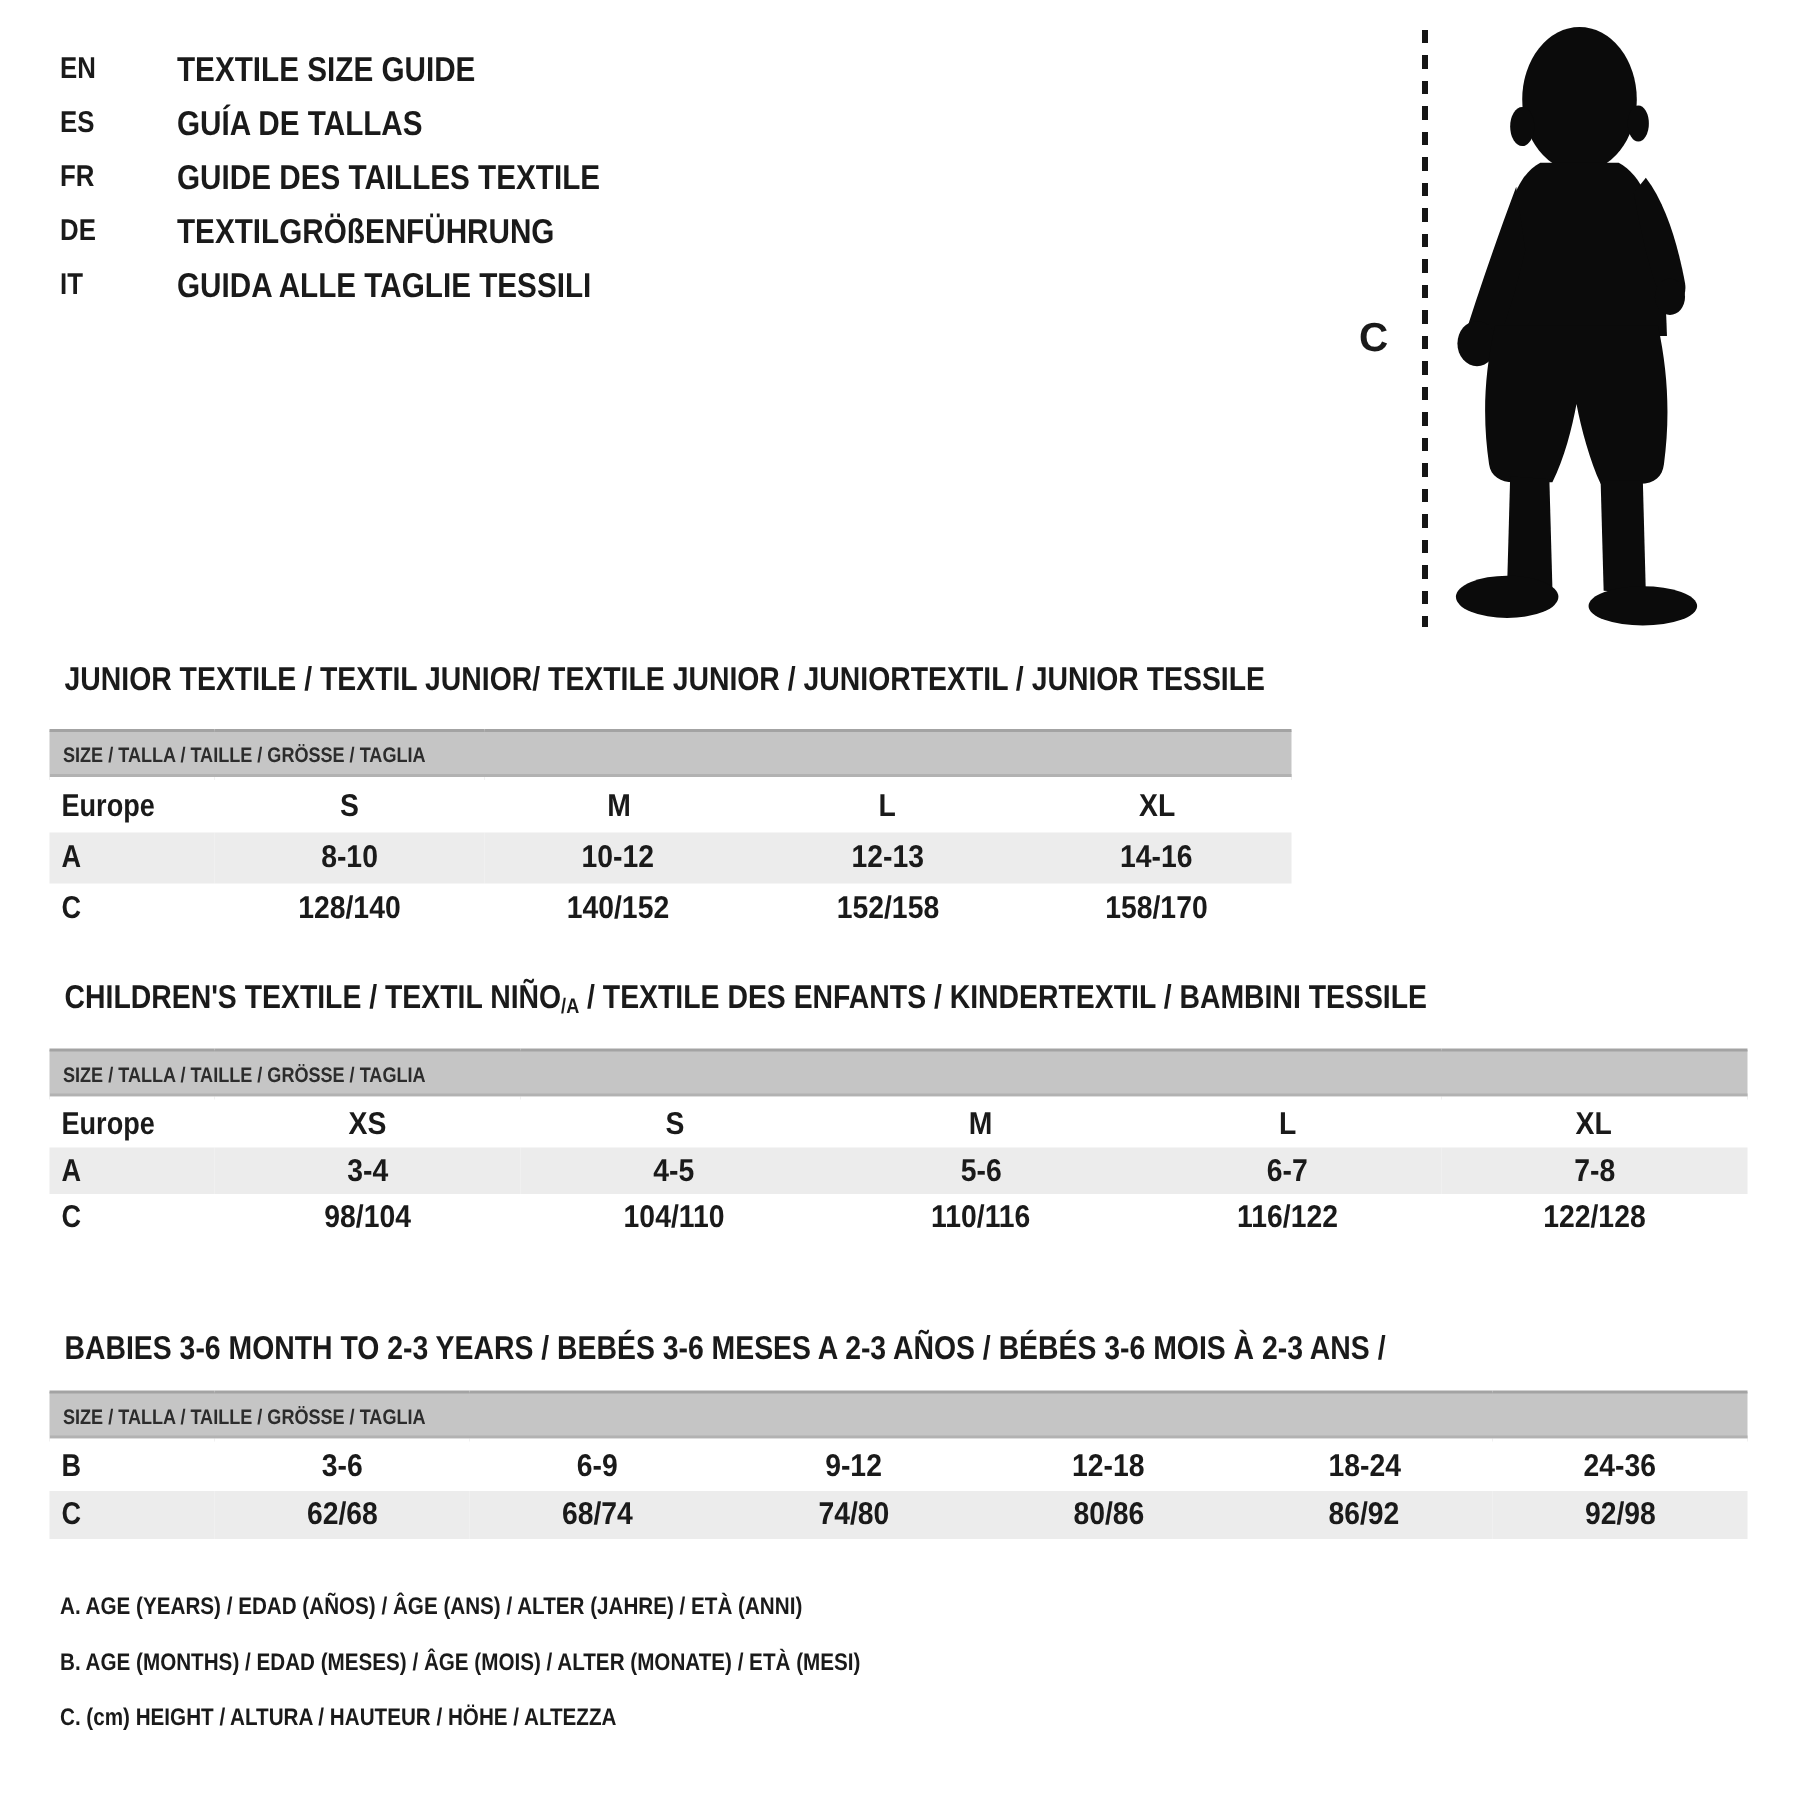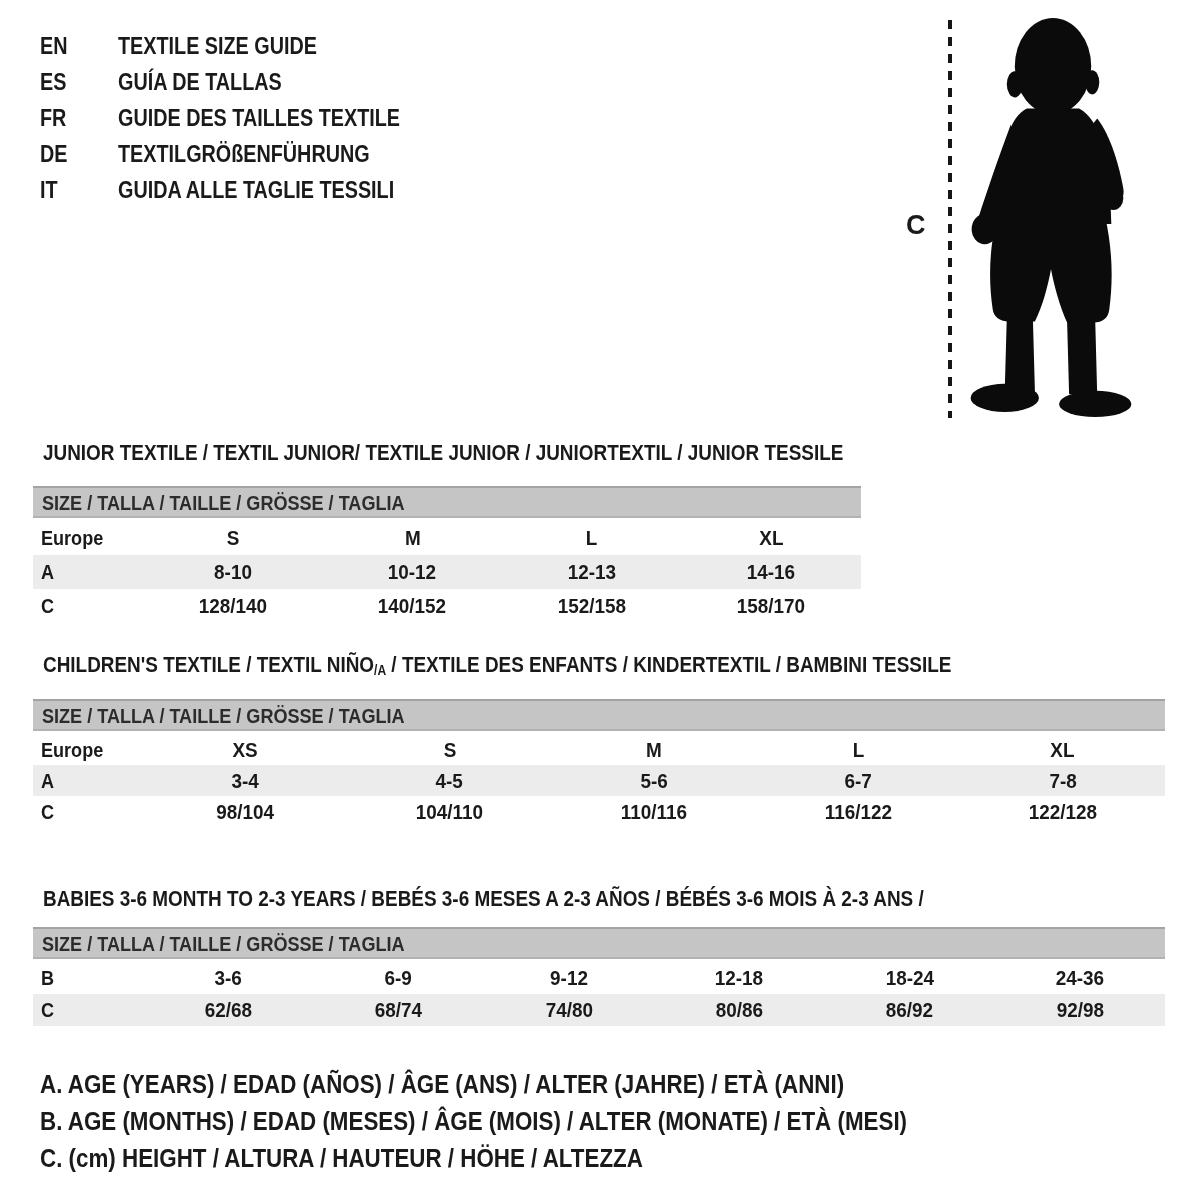--- a/index.html
+++ b/index.html
@@ -18,21 +18,21 @@
     color: var(--ink);
     overflow: hidden;
   }
   
   .cond   { display: inline-block; transform: scaleX(0.86); transform-origin: 0 50%; white-space: nowrap; }
   .cond-c { display: inline-block; transform: scaleX(0.90); transform-origin: 50% 50%; white-space: nowrap; }
 
   
   .lang-block { position: absolute; left: 40px; top: 28px; }
   .lang-row   { display: flex; height: 36px; align-items: center; }
-  .lang-code  { width: 78px; font-size: 23px; }
+  .lang-code  { width: 78px; font-size: 20px; }
   .lang-label { font-size: 23px; }
 
   
   .measure-line {
     position: absolute; left: 948px; top: 20px; width: 4px; height: 398px;
     background: repeating-linear-gradient(to bottom, #161616 0 9px, transparent 9px 17px);
   }
   .height-marker { position: absolute; left: 906px; top: 210px; font-size: 27px; }
   .silhouette { position: absolute; left: 964px; top: 16px; width: 172px; height: 402px; }
 
@@ -49,36 +49,36 @@
     position: absolute; left: 33px;
     border-collapse: collapse; table-layout: fixed;
     font-size: 21px; color: var(--ink);
   }
   #junior-table   { top: 486px; width: 828px; }
   #children-table { top: 699px; width: 1132px; }
   #babies-table   { top: 927px; width: 1132px; }
 
   .size-table th.bar {
     background: var(--header-bar);
-    text-align: left; font-size: 21px; font-weight: 700; color: #2c2c2c;
+    text-align: left; font-size: 14px; font-weight: 700; color: #2c2c2c;
     height: 30px; padding: 0 0 0 9px;
     border-top: 2px solid #a3a3a3;
     border-bottom: 3px solid #ffffff;
     box-shadow: inset 0 -2px 0 #b2b2b2;
   }
   .size-table td { padding: 0; text-align: center; font-weight: 700; }
   #junior-table td   { height: 34px; }
   #children-table td { height: 31px; }
   #babies-table td   { height: 32px; }
   .size-table td.lbl { text-align: left; padding-left: 8px; }
   .size-table tr.striped td { background: var(--stripe); }
 
   
   .legend { position: absolute; left: 40px; top: 1063px; }
-  .legend-line { height: 37px; display: flex; align-items: flex-end; font-size: 26px; }
+  .legend-line { height: 37px; display: flex; align-items: flex-start; font-size: 16px; }
 </style>
 </head>
 <body>
 
 <div class="page">
 
   <div class="lang-block">
     <div class="lang-row">
       <span class="lang-code"><span class="cond">EN</span></span>
       <span class="lang-label"><span class="cond">TEXTILE SIZE GUIDE</span></span>

